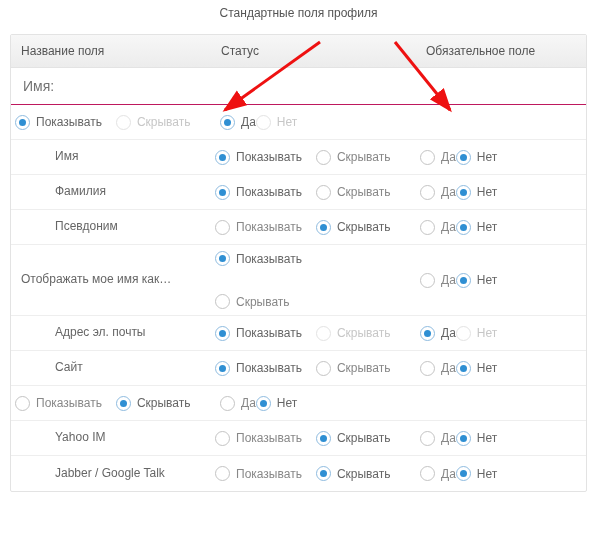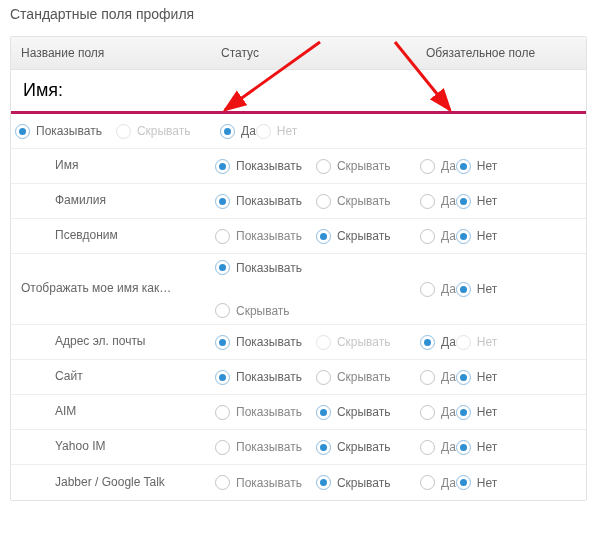--- a/index.html
+++ b/index.html
@@ -7,45 +7,46 @@
   body {
     font-family: Arial, Helvetica, sans-serif;
     font-size: 13px;
     color: #444;
     width: 597px;
     background: #fff;
   }
   .wrap { padding: 6px 10px 10px 10px; }
   h2.page-title {
     font-weight: 400;
-    font-size: 14px;
+    font-size: 12px;
     color: #555;
     margin: 0 0 14px 0;
+    text-align: center;
   }
   .panel {
     border: 1px solid #e3e3e3;
     border-radius: 2px;
   }
   .thead {
     display: flex;
     background: linear-gradient(#f7f7f7, #ececec);
     border-bottom: 1px solid #e3e3e3;
     font-size: 12px;
     color: #555;
   }
   .thead > div { padding: 9px 10px; }
   .col-name   { flex: 0 0 200px; }
   .col-status { flex: 0 0 205px; }
   .col-req    { flex: 1 1 auto; }
 
   .section-title {
-    font-size: 18px;
-    color: #000000;
+    font-size: 14px;
+    color: #737373;
     padding: 10px 12px;
-    border-bottom: 3px solid #be185d;
+    border-bottom: 1px solid #be185d;
   }
 
   .row {
     display: flex;
     align-items: center;
     border-bottom: 1px solid #eee;
     font-size: 12px;
     color: #666;
     min-height: 35px;
   }
@@ -299,21 +300,20 @@
             </span>
             <span class="opt selected">
               <span class="radio">
                 <span class="dot"></span>
               </span>
               <span>Нет</span>
             </span>
           </div>
         </div>
         <div class="row">
-          <div class="col-name">AIM</div>
           <div class="col-status">
             <span class="opt">
               <span class="radio"></span>
               <span>Показывать</span>
             </span>
             <span class="opt selected">
               <span class="radio">
                 <span class="dot"></span>
               </span>
               <span>Скрывать</span>

